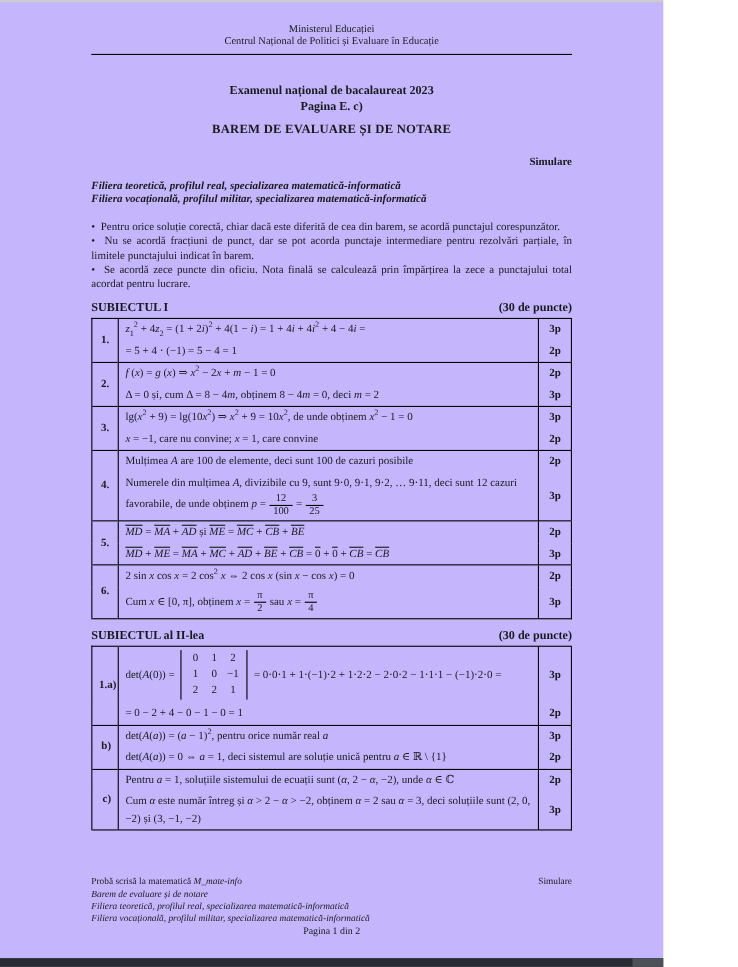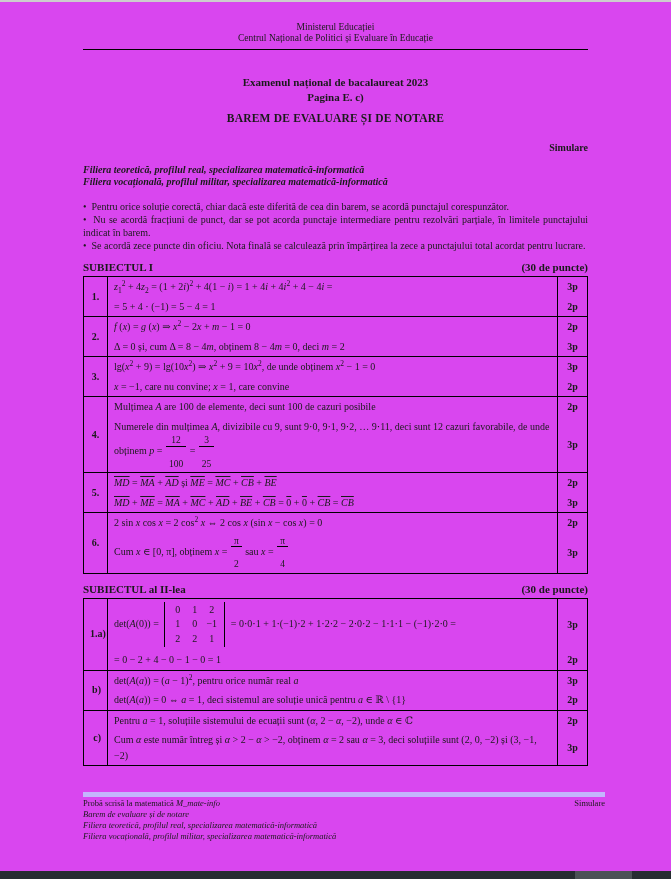--- a/index.html
+++ b/index.html
@@ -1,20 +1,20 @@
 <!DOCTYPE html>
 <html><head>
 <meta charset="utf-8">
 <style>
   * { margin: 0; padding: 0; box-sizing: border-box; }
   html,body { background: #ffffff; }
   .page {
     position: relative;
-    width: 671px; height: 879px;
-    background: #d946ef;
+    width: 603px; height: 879px;
+    background: #c4b5fd;
     font-family: "Liberation Serif", "DejaVu Serif", serif;
     color: #1a1a1a;
     overflow: hidden;
   }
   .topline { position: absolute; top: 0; left: 0; width: 100%; height: 2px; background: #cdcdcd; }
   .content { padding: 22px 83px 0 83px; }
 
   .ministry { text-align: center; font-size: 9.5px; line-height: 1.18; }
   .rule { border-bottom: 1.5px solid #000; margin-top: 5px; }
 
@@ -37,28 +37,28 @@
   table.barem { border-collapse: collapse; width: 100%; border: 1.2px solid #000; table-layout: fixed; }
   table.barem td { border-left: 1px solid #000; padding: 2px 6px; vertical-align: middle; font-size: 10px; line-height: 1.55; }
   table.barem tr.prob-start td { border-top: 1px solid #000; }
   td.num { width: 24px; text-align: center; font-weight: bold; vertical-align: top; padding: 2px 3px; }
   table.sec2 td.num { text-align: right; }
   td.pts { width: 30px; text-align: center; font-weight: bold; }
 
   
   ov { text-decoration: overline; }
   sup, sub { font-size: 7.5px; line-height: 0; }
-  fr { display: inline-flex; flex-direction: column; vertical-align: middle; text-align: center; line-height: 1.1; font-size: 9.5px; margin: 1px 1px; gap: 12px; }
+  fr { display: inline-flex; flex-direction: column; vertical-align: middle; text-align: center; line-height: 1.1; font-size: 9.5px; margin: 1px 1px; }
   fn { display: block; border-bottom: 1px solid #000; padding: 0 3px; }
   fd { display: block; padding: 0 3px; }
   mx { display: inline-flex; flex-direction: column; vertical-align: middle; border-left: 1px solid #000; border-right: 1px solid #000; padding: 1px 4px; margin: 1px 3px; line-height: 1.45; }
   mr { display: flex; }
   mc { width: 17px; text-align: center; }
 
-  .footer { position: absolute; left: 83px; right: 66px; top: 792px; border-top: 5px solid #c4b5fd; font-size: 8.5px; line-height: 1.3; padding-top: 1px; }
+  .footer { position: absolute; left: 83px; right: 83px; top: 792px; border-top: 3px solid #c4b5fd; font-size: 8.5px; line-height: 1.3; padding-top: 1px; }
   .footer .frow { display: flex; justify-content: space-between; }
   .footer .fital { font-style: italic; }
   .pagenum { text-align: center; font-size: 9px; margin-top: 1px; }
 
   .bottombar { position: absolute; bottom: 0; left: 0; width: 100%; height: 8px; background: #262c31; }
   .bottombar .thumb { position: absolute; left: 575px; top: 0; width: 57px; height: 100%; background: #4b5156; }
 </style>
 </head>
 <body>
 
@@ -220,18 +220,19 @@
   </div>
 
   <div class="footer">
     <div class="frow">
       <span><span>Probă scrisă la matematică </span><i>M_mate-info</i></span>
       <span>Simulare</span>
     </div>
     <div class="fital">Barem de evaluare și de notare</div>
     <div class="fital">Filiera teoretică, profilul real, specializarea matematică-informatică</div>
     <div class="fital">Filiera vocațională, profilul militar, specializarea matematică-informatică</div>
+    <div class="pagenum">Pagina 1 din 2</div>
   </div>
 
   <div class="bottombar">
     <div class="thumb"></div>
   </div>
 </div>
 
 </body></html>

